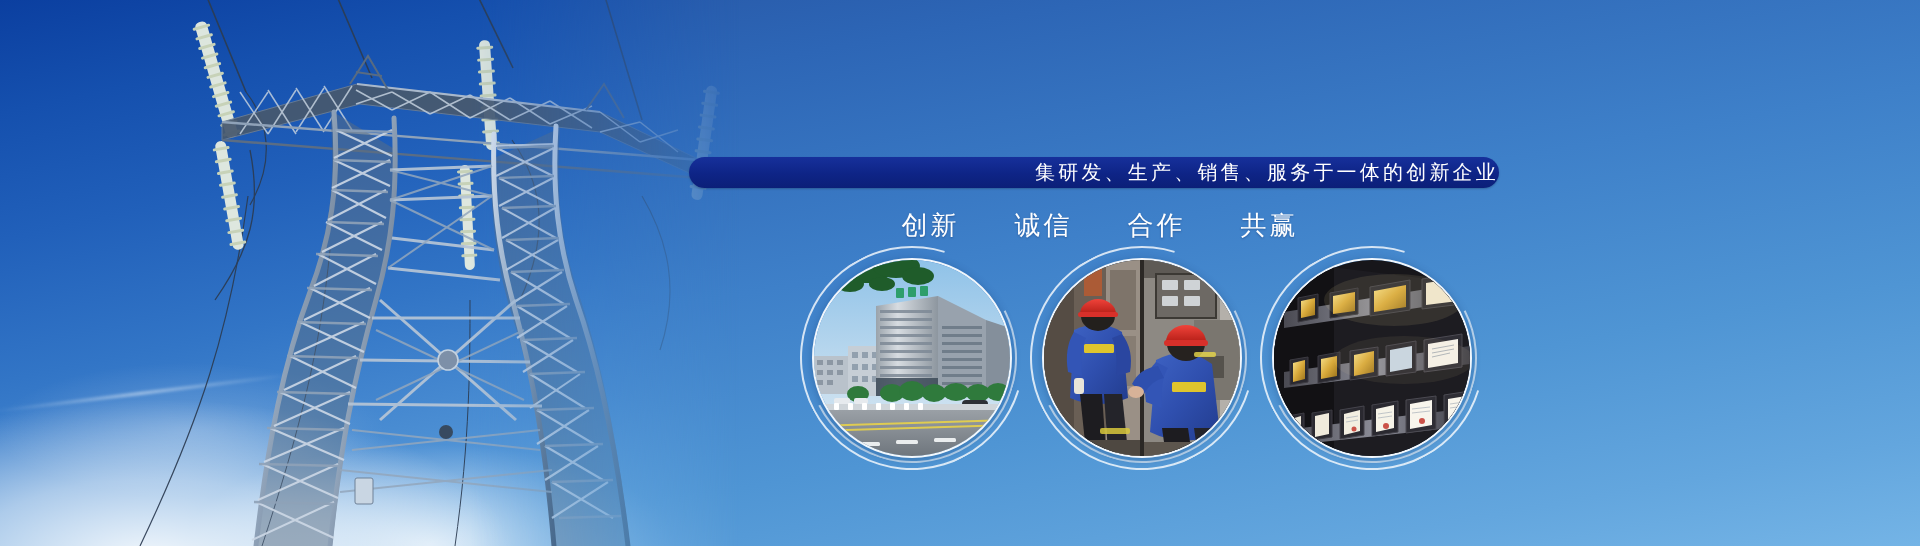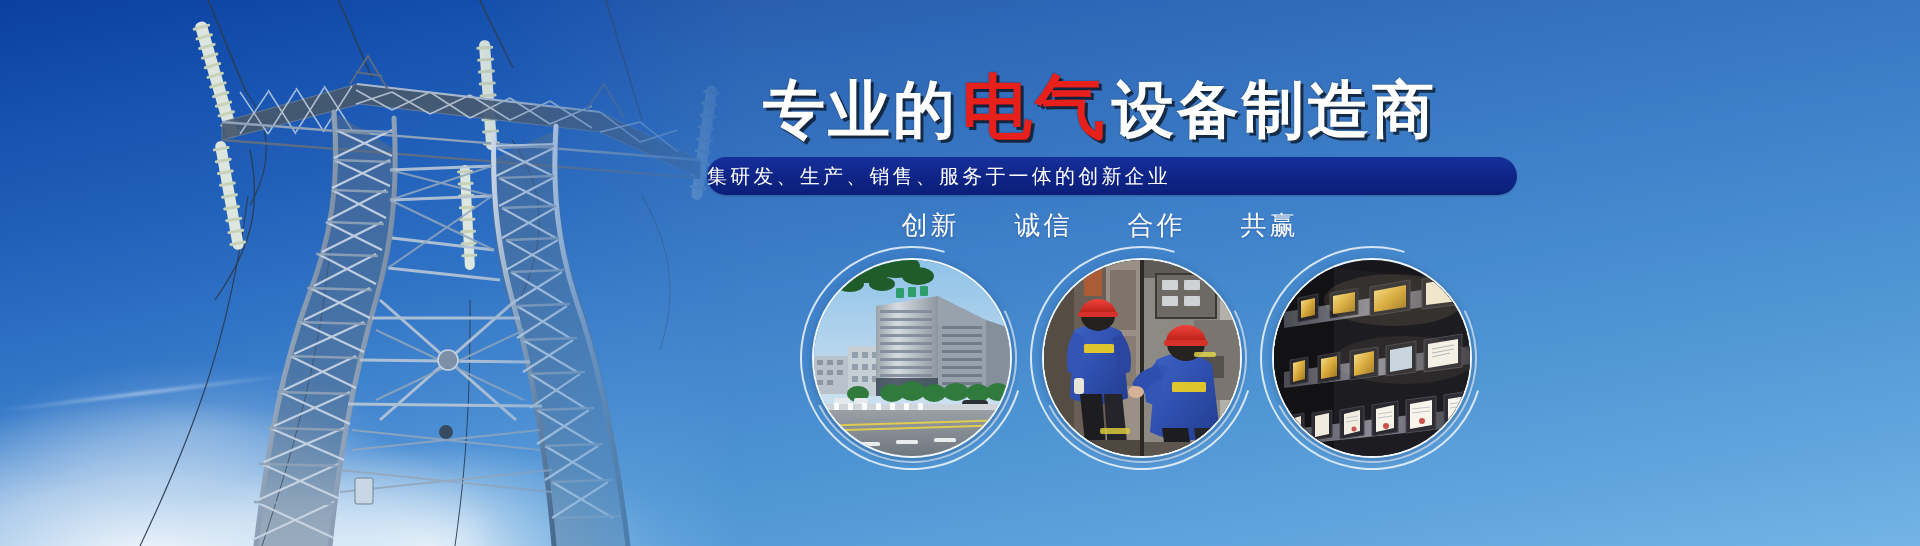--- a/index.html
+++ b/index.html
@@ -58,26 +58,26 @@
     text-shadow:3px 3px 0 rgba(0,0,0,.62), 0 0 2px rgba(0,0,0,.35);
   }
   .hl-red {
     color:#e8201c;
     text-shadow:3px 3px 0 rgba(0,0,0,.66), 0 0 2px rgba(0,0,0,.4);
     font-size:70px;
     margin:0 4px;
   }
 
   .pill {
-    position:absolute; top:157px; left:47px;
-    width:810px; height:38px;
+    position:absolute; top:157px; left:29px;
+    width:810px; height:31px;
     border-radius:22px;
     background:linear-gradient(180deg,#16309b 0%,#0e2486 55%,#0b1f78 100%);
     box-shadow:0 1px 2px rgba(0,0,0,.22);
-    display:flex; align-items:center; justify-content:flex-start;
+    display:flex; align-items:center; justify-content:flex-end;
   }
   .pill-text {
     color:#ffffff; font-size:20px; letter-spacing:3.2px; white-space:nowrap;
   }
 
   .keywords {
     position:absolute; top:208px; left:35px; width:810px;
     display:flex; justify-content:center; gap:55px;font-family:Liberation Serif, serif;
   }
   .kw {
@@ -398,23 +398,20 @@
           <circle cx="448" cy="360" r="10" fill="#7d90a8" stroke="#c4d2e0" stroke-width="1.6"></circle>
           <circle cx="446" cy="432" r="7" fill="#374a60"></circle>
           <rect x="355" y="478" width="18" height="26" rx="2" fill="#c9d6e3" stroke="#6f8197"></rect>
         </g>
       </svg>
     </div>
   </div>
 
   <div class="content">
 
-    <div class="headline">
-      <span class="seg hl-white">专业的</span><span class="seg hl-red">电气</span><span class="seg hl-white">设备制造商</span>
-    </div>
 
     <div class="pill">
       <span class="pill-text">集研发、生产、销售、服务于一体的创新企业</span>
     </div>
 
     <div class="keywords">
       <span class="kw">创新</span>
       <span class="kw">诚信</span>
       <span class="kw">合作</span>
       <span class="kw">共赢</span>

